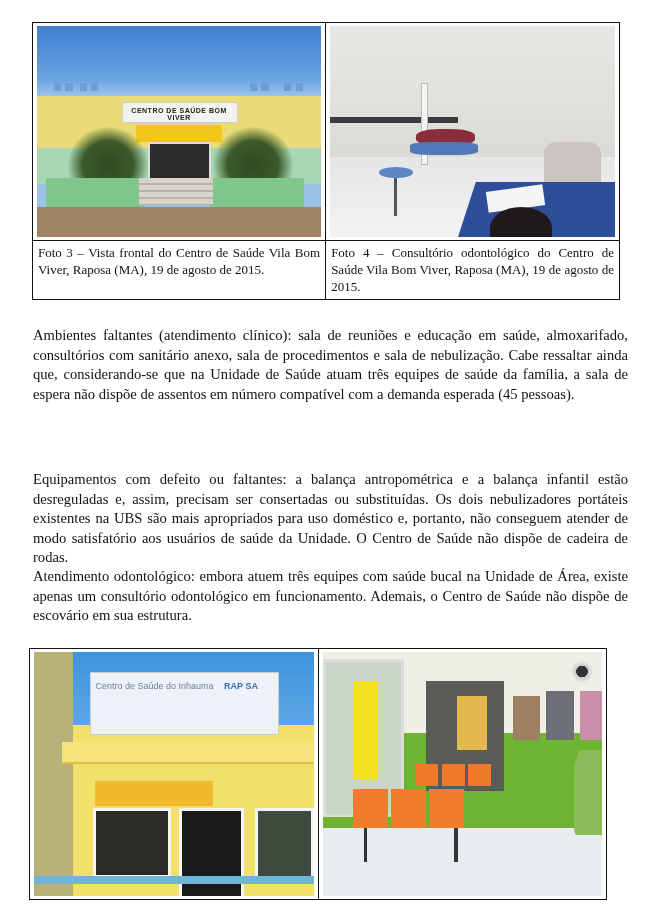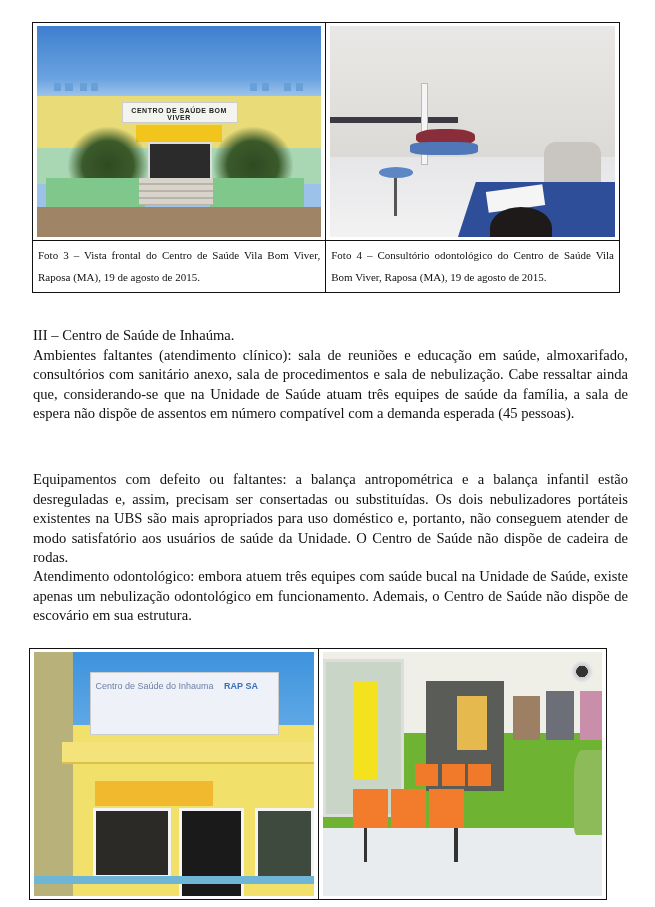--- a/index.html
+++ b/index.html
@@ -10,21 +10,21 @@
   .photo-table {
     position: absolute; border-collapse: collapse;
     border: 1.5px solid #111;
   }
   .photo-table td { border: 1.5px solid #111; vertical-align: top; padding: 0; }
   .photo-cell { padding: 3px 4px !important; }
   .photo {
     position: relative; overflow: hidden; width: 100%; height: 100%;
   }
   .caption {
-    font-size: 11px; line-height: 22px; text-align: justify;
+    font-size: 13px; line-height: 17px; text-align: justify;
     padding: 3px 5px 4px 5px !important;
   }
   .caption span { text-align-last: left; }
   .text-block {
     position: absolute; left: 33px; width: 595px;
     font-size: 14.6px; line-height: 19.6px; text-align: justify;
   }
   .text-block p { margin: 0; }
 
   
@@ -130,28 +130,27 @@
     </td>
   </tr>
   <tr>
     <td class="caption"><span>Foto 3 – Vista frontal do Centro de Saúde Vila Bom Viver, Raposa (MA), 19 de agosto de 2015.</span></td>
     <td class="caption"><span>Foto 4 – Consultório odontológico do Centro de Saúde Vila Bom Viver, Raposa (MA), 19 de agosto de 2015.</span></td>
   </tr>
 </tbody>
   </table>
 
 <div class="text-block" style="top:326px;">
-  <p>III – Centro de Saúde de Inhaúma.</p>
   <p>Ambientes faltantes (atendimento clínico): sala de reuniões e educação em saúde, almoxarifado, consultórios com sanitário anexo, sala de procedimentos e sala de nebulização. Cabe ressaltar ainda que, considerando-se que na Unidade de Saúde atuam três equipes de saúde da família, a sala de espera não dispõe de assentos em número compatível com a demanda esperada (45 pessoas).</p>
 </div>
 <div class="text-block" style="top:470px;">
   <p>Equipamentos com defeito ou faltantes: a balança antropométrica e a balança infantil estão desreguladas e, assim, precisam ser consertadas ou substituídas. Os dois nebulizadores portáteis existentes na UBS são mais apropriados para uso doméstico e, portanto, não conseguem atender de modo satisfatório aos usuários de saúde da Unidade. O Centro de Saúde não dispõe de cadeira de rodas.</p>
 </div>
 <div class="text-block" style="top:567px;">
-  <p>Atendimento odontológico: embora atuem três equipes com saúde bucal na Unidade de Saúde, existe apenas um nebulização odontológico em funcionamento. Ademais, o Centro de Saúde não dispõe de escovário em sua estrutura.</p>
+  <p>Atendimento odontológico: embora atuem três equipes com saúde bucal na Unidade de Área, existe apenas um consultório odontológico em funcionamento. Ademais, o Centro de Saúde não dispõe de escovário em sua estrutura.</p>
 </div>
 
 <table class="photo-table" style="left:29px; top:648px; width:578px; height:252px;text-decoration:underline;">
   <tbody>
       <tr style="height:212px;">
     <td class="photo-cell" style="width:285px;">
       <div class="photo p5" title="Fachada amarela do Centro de Saúde do Inhauma">
         <div class="pillar-l"></div>
         <div class="signboard"></div>
         <div class="sign-txt">Centro de Saúde do Inhauma</div>

